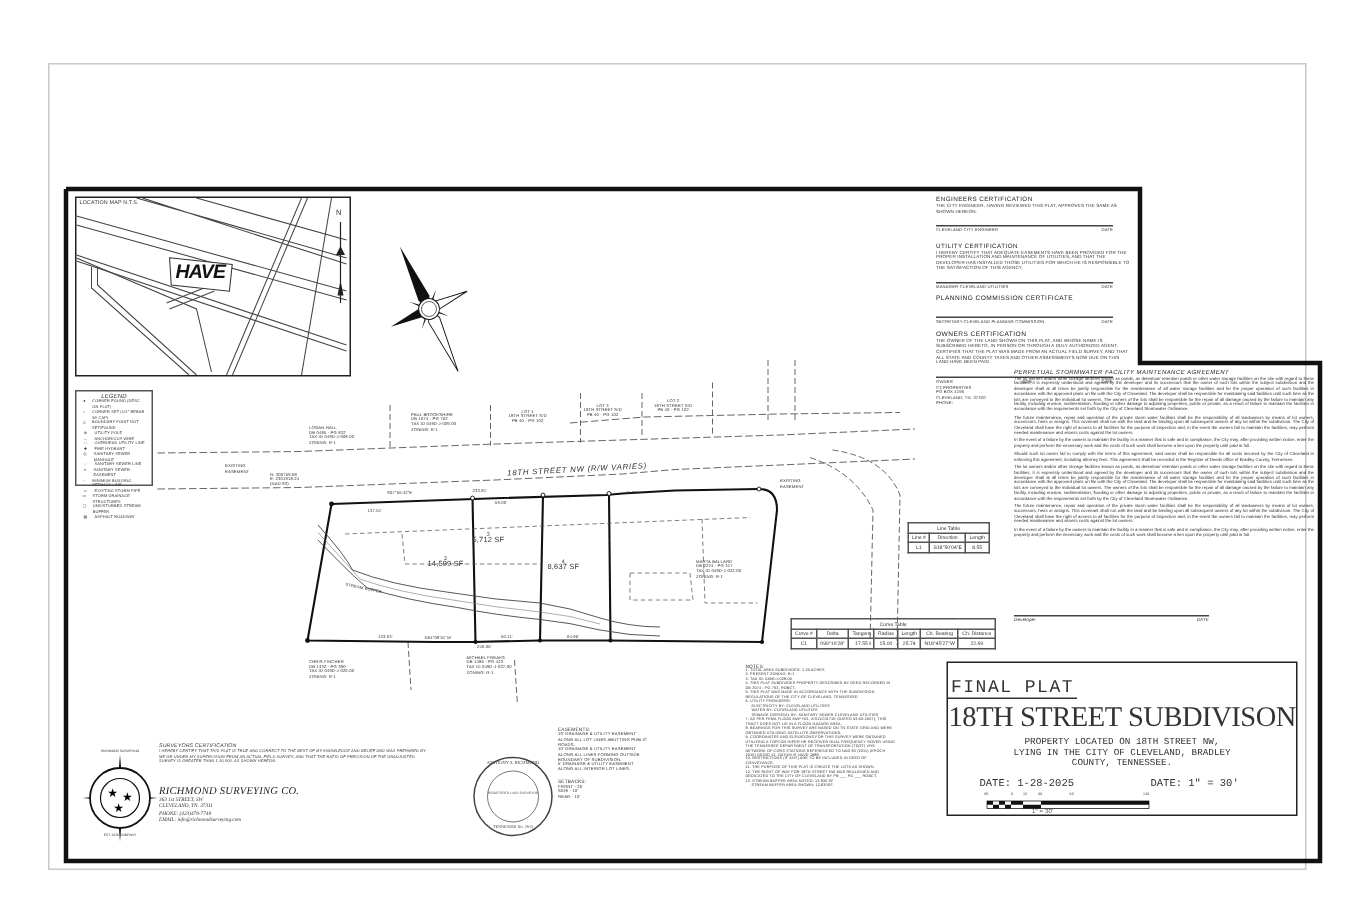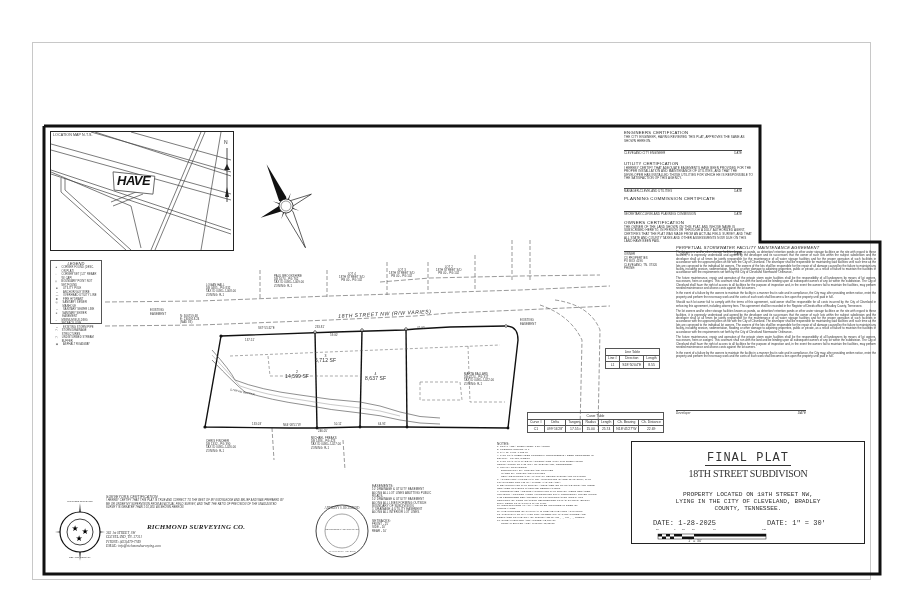--- a/index.html
+++ b/index.html
@@ -397,24 +397,24 @@
   <div class="tiny" style="font-size:2.5px;line-height:2.95px;">8. BEARINGS FOR THIS SURVEY ARE BASED ON TN STATE GRID AND WERE OBTAINED UTILIZING SATELLITE OBSERVATIONS.</div>
   <div class="tiny" style="font-size:2.5px;line-height:2.95px;">9. COORDINATES AND ELEVATIONS FOR THIS SURVEY WERE OBTAINED UTILIZING A TOPCON HIPER HR RECEIVER DUAL FREQUENCY ROVER USING THE TENNESSEE DEPARTMENT OF TRANSPORTATION (TDOT) VRS NETWORK OF CORS STATIONS REFERENCED TO NAD 83 (2011) (EPOCH 2010) GEOID 12. DATUM IS NAVD 1988.</div>
   <div class="tiny" style="font-size:2.5px;line-height:2.95px;">10. RESTRICTIONS (IF ANY) ARE TO BE INCLUDED IN DEED OF CONVEYANCE.</div>
   <div class="tiny" style="font-size:2.5px;line-height:2.95px;">11. THE PURPOSE OF THIS PLAT IS CREATE THE LOTS AS SHOWN.</div>
   <div class="tiny" style="font-size:2.5px;line-height:2.95px;">12. THE RIGHT OF WAY FOR 18TH STREET NW WAS REALIGNED AND DEDICATED TO THE CITY OF CLEVELAND BY PB ___ PG ___ ROBCT.</div>
   <div class="tiny" style="font-size:2.5px;line-height:2.95px;">13. STREAM BUFFER AREA NOTED: 12,830 SF</div>
   <div class="tiny" style="font-size:2.5px;line-height:2.95px;padding-left:4px;">     STREAM BUFFER AREA SHOWN: 12,830SF</div>
 </div>
 
 <div class="abs" style="left:631px;top:441px;width:234px;height:103px;border:1.5px solid #222;box-sizing:border-box;background:#fff;">
-  <div class="abs mono" style="left:0;right:0;top:6px;text-align:center;">
+  <div class="abs mono" style="left:0;right:0;top:6px;">
     <span style="font-size:12px;color:#333;letter-spacing:1px;border-bottom:1px solid #333;padding:0 2px;">FINAL PLAT</span>
   </div>
-  <div class="abs serif" style="left:0;right:0;top:26px;text-align:center;font-size:10px;letter-spacing:-0.3px;color:#333;">18TH STREET SUBDIVISON</div>
+  <div class="abs serif" style="left:0;right:0;top:26px;text-align:right;font-size:19px;letter-spacing:-0.3px;color:#333;">18TH STREET SUBDIVISON</div>
   <div class="abs mono" style="left:0;right:0;top:49px;text-align:center;font-size:6.2px;line-height:7px;color:#333;">
     <div>PROPERTY LOCATED ON 18TH STREET NW,</div>
     <div>LYING IN THE CITY OF CLEVELAND, BRADLEY</div>
     <div>COUNTY, TENNESSEE.</div>
   </div>
   <div class="abs mono" style="left:21px;top:77px;font-size:7px;color:#333;">DATE: 1-28-2025</div>
   <div class="abs mono" style="left:135px;top:77px;font-size:7px;color:#333;">DATE: 1" = 30'</div>
   <svg class="abs" style="left:22px;top:88px;" width="120" height="14">
     <rect x="4" y="4" width="108" height="5" fill="#fff" stroke="#111" stroke-width="0.5"></rect>
     <rect x="4" y="4" width="4" height="2.5" fill="#111"></rect>
@@ -450,21 +450,21 @@
     <circle r="13" fill="#fff" stroke="#111" stroke-width="0.8"></circle>
     <text x="-5" y="-1" font-size="8" text-anchor="middle">★</text>
     <text x="5" y="2" font-size="8" text-anchor="middle">★</text>
     <text x="-1" y="9" font-size="8" text-anchor="middle">★</text>
   </g>
 </svg>
 <div class="abs" style="left:58px;top:500px;width:44px;text-align:center;font-size:2.2px;color:#333;">RICHMOND SURVEYING</div>
 <div class="abs" style="left:58px;top:556px;width:44px;text-align:center;font-size:2.2px;color:#333;">EST. 1976 COMPANY</div>
 
 <div class="abs serif" style="left:106px;top:523px;width:140px;">
-  <div style="font-size:7px;font-weight:bold;font-style:italic;color:#222;letter-spacing:0.2px;margin-left:41px;">RICHMOND SURVEYING CO.</div>
+  <div style="font-size:7px;font-weight:normal;font-style:italic;color:#222;letter-spacing:0.2px;">RICHMOND SURVEYING CO.</div>
   <div style="font-size:3.5px;line-height:4.4px;font-style:italic;color:#333;">363 1st STREET, SW</div>
   <div style="font-size:3.5px;line-height:4.4px;font-style:italic;color:#333;">CLEVELAND, TN. 37311</div>
   <div style="font-size:3.5px;line-height:4.4px;font-style:italic;color:#333;">PHONE: (423)479-7749</div>
   <div style="font-size:3.5px;line-height:4.4px;font-style:italic;color:#333;">EMAIL: info@richmondsurveying.com</div>
 </div>
 
 <svg class="abs" style="left:314px;top:503px;" width="56" height="56">
   <circle cx="28" cy="28" r="26" fill="#fff" stroke="#444" stroke-width="1"></circle>
   <circle cx="28" cy="28" r="17" fill="#fff" stroke="#666" stroke-width="0.6"></circle>
 </svg>

